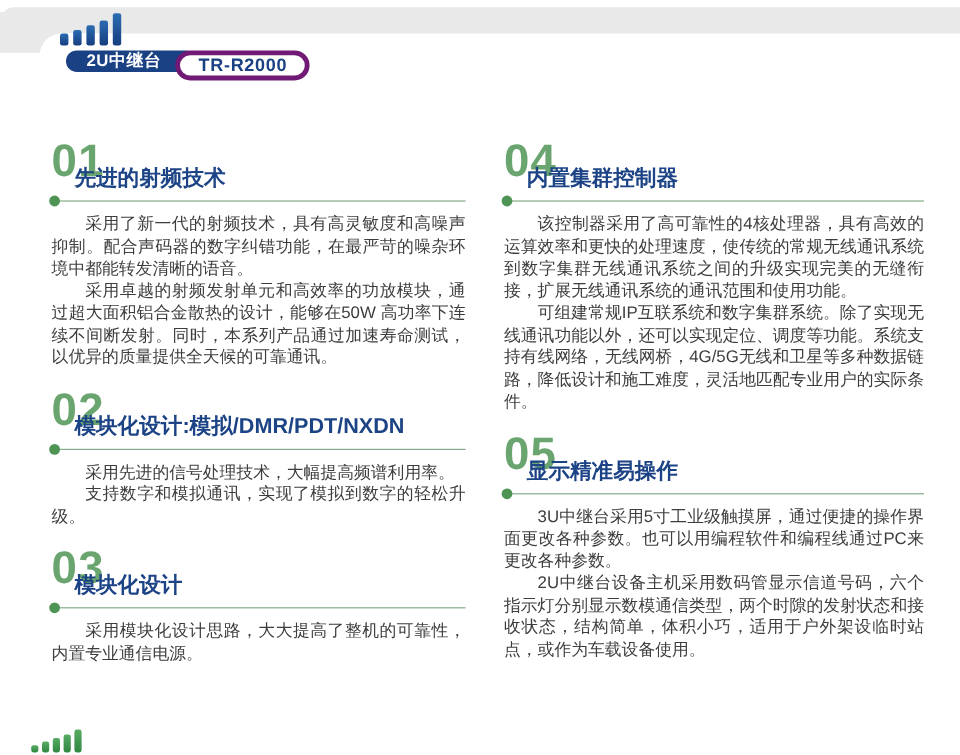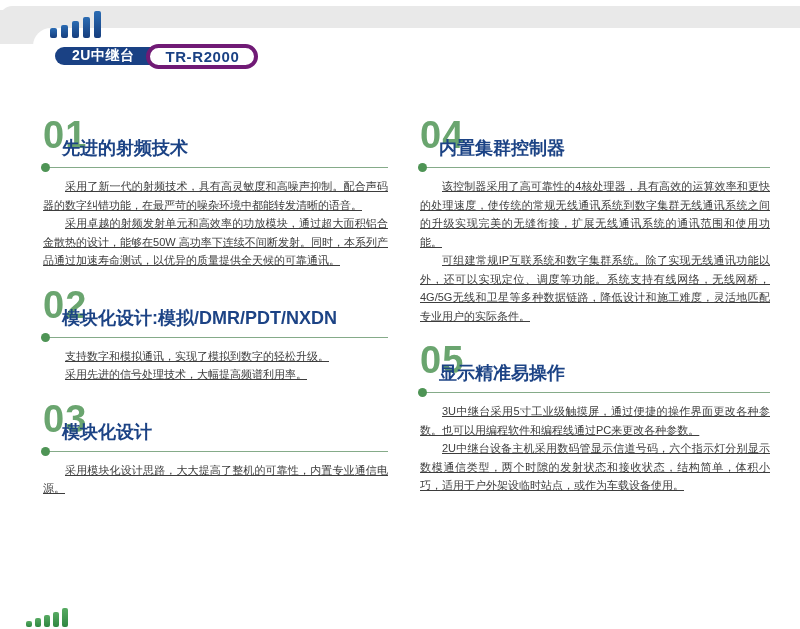--- a/index.html
+++ b/index.html
@@ -24,21 +24,21 @@
   .bars-top i:nth-child(5){height:27px;}
   .bars-bottom{left:26px;top:608px;height:19px;gap:3px;}
   .bars-bottom i{display:block;width:6px;border-radius:2px;background:linear-gradient(180deg,#58ab63,#2f8741);}
   .bars-bottom i:nth-child(1){height:6px;}
   .bars-bottom i:nth-child(2){height:9px;}
   .bars-bottom i:nth-child(3){height:12px;}
   .bars-bottom i:nth-child(4){height:15px;}
   .bars-bottom i:nth-child(5){height:19px;}
 
   
-  .badge{position:absolute;left:55px;top:42px;height:28px;display:flex;align-items:center;}
+  .badge{position:absolute;left:55px;top:42px;height:28px;display:flex;align-items:flex-start;}
   .badge-left{
     background:#1a4184;color:#ffffff;border-radius:14px;
     padding:0 30px 0 17px;display:flex;align-items:center;
     font-size:14px;font-weight:bold;letter-spacing:0.5px;
   }
   .badge-right{
     box-sizing:border-box;background:#ffffff;border:4px solid #701a75;border-radius:13px;
     color:#1a4184;font-size:15px;font-weight:bold;letter-spacing:0.6px;
     padding:0 15px;margin-left:-18px;display:flex;align-items:center;position:relative;z-index:1;
   }
@@ -52,22 +52,22 @@
     font-size:38px;font-weight:bold;color:#6aa56f;line-height:34px;
     letter-spacing:1px;
   }
   .feature .title{
     font-size:18px;font-weight:bold;color:#1c4385;
     margin:-16px 0 0 19px;white-space:nowrap;position:relative;z-index:1;
   }
   .feature .rule{position:relative;border-top:1px solid #85ab89;margin-top:7px;}
   .feature .dot{position:absolute;left:-2px;top:-5px;width:9px;height:9px;border-radius:50%;background:#4e9455;}
   .feature p{
-    margin:9px 0 0 0;font-size:11px;line-height:18.5px;color:#3d3d3d;
-    text-align:justify;text-indent:2em;text-decoration:underline;
+    margin:9px 0 0 0;font-size:14px;line-height:18.5px;color:#3d3d3d;
+    text-align:justify;text-indent:2em;
   }
   .feature p + p{margin-top:0;}
 </style>
 </head>
 <body>
 
 <div class="band"></div>
 <div class="band-lobe"></div>
 <div class="lobe-mask"></div>
 
@@ -96,22 +96,22 @@
       <p>采用了新一代的射频技术，具有高灵敏度和高噪声抑制。配合声码器的数字纠错功能，在最严苛的噪杂环境中都能转发清晰的语音。</p>
       <p>采用卓越的射频发射单元和高效率的功放模块，通过超大面积铝合金散热的设计，能够在50W 高功率下连续不间断发射。同时，本系列产品通过加速寿命测试，以优异的质量提供全天候的可靠通讯。</p>
     </section>
 
     <section class="feature">
       <div class="num">02</div>
       <h2 class="title">模块化设计:模拟/DMR/PDT/NXDN</h2>
       <div class="rule">
           <span class="dot"></span>
         </div>
+      <p>采用先进的信号处理技术，大幅提高频谱利用率。</p>
       <p>支持数字和模拟通讯，实现了模拟到数字的轻松升级。</p>
-      <p>采用先进的信号处理技术，大幅提高频谱利用率。</p>
     </section>
 
     <section class="feature">
       <div class="num">03</div>
       <h2 class="title">模块化设计</h2>
       <div class="rule">
           <span class="dot"></span>
         </div>
       <p>采用模块化设计思路，大大提高了整机的可靠性，内置专业通信电源。</p>
     </section>

